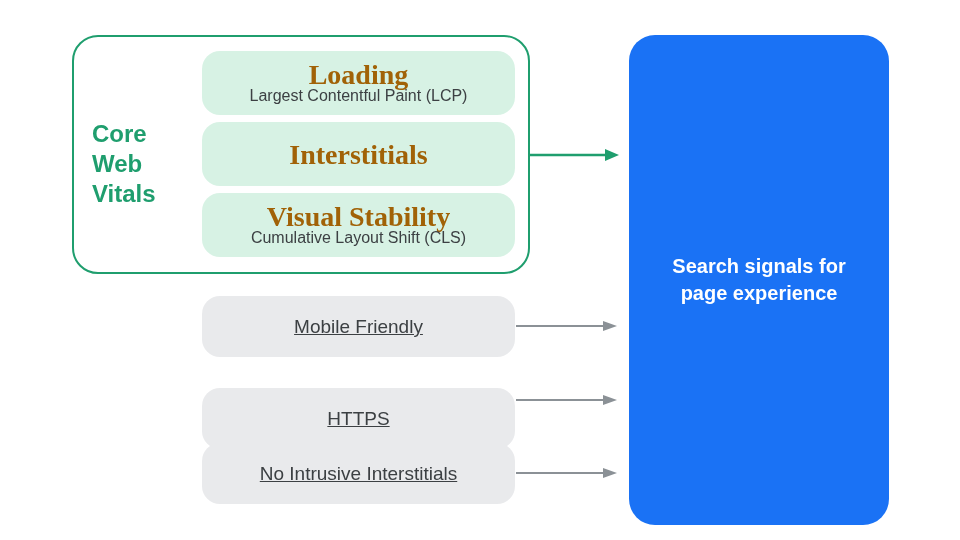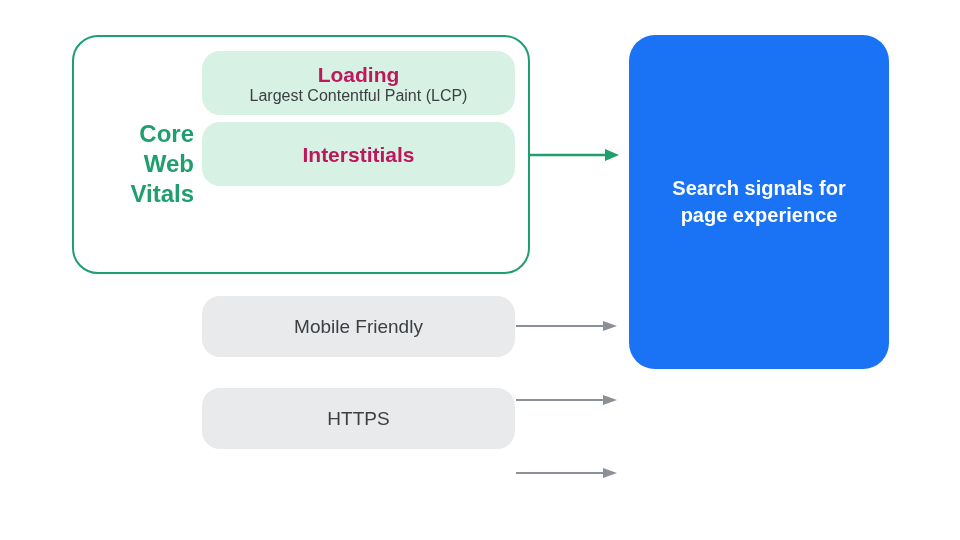--- a/index.html
+++ b/index.html
@@ -19,21 +19,21 @@
     left: 72px; top: 35px;
     width: 458px; height: 239px;
     border: 2px solid #1f9e6e;
     border-radius: 26px;
     background: #ffffff;
   }
   .cwv-label {
     position: absolute;
     left: 92px; top: 119px;
     width: 102px;
-    text-align: right;
+    text-align: left;
     color: #1f9e6e;
     font-size: 24px;
     font-weight: 700;
     line-height: 30px;
   }
   .vital-pill {
     position: absolute;
     left: 202px;
     width: 313px; height: 64px;
     background: #d7f2e4;
@@ -41,24 +41,25 @@
     display: flex;
     flex-direction: column;
     align-items: center;
     justify-content: center;
     text-align: center;
   }
   .vital-pill.v0 { top: 51px; }
   .vital-pill.v1 { top: 122px; }
   .vital-pill.v2 { top: 193px; }
   .vital-title {
-    font-size: 21px;
+    font-size: 28px;
     font-weight: 600;
-    color: #be185d;
+    color: #a16207;
     line-height: 25px;
+    font-family: Liberation Serif, serif;
   }
   .vital-subtitle {
     font-size: 16px;
     font-weight: 400;
     color: #3c4043;
     line-height: 18px;
   }
   
   .signal-pill {
     position: absolute;
@@ -66,29 +67,30 @@
     width: 313px; height: 61px;
     background: #e9eaec;
     border-radius: 18px;
     display: flex;
     align-items: center;
     justify-content: center;
     text-align: center;
     font-size: 19px;
     font-weight: 400;
     color: #3c4043;
+    text-decoration: underline;
   }
   .signal-pill.s0 { top: 296px; }
   .signal-pill.s1 { top: 370px; margin-top: 18px; }
   .signal-pill.s2 { top: 443px; }
   
   .result-panel {
     position: absolute;
     left: 629px; top: 35px;
-    width: 260px; height: 334px;
+    width: 260px; height: 490px;
     background: #1a72f5;
     border-radius: 26px;
     display: flex;
     align-items: center;
     justify-content: center;
   }
   .result-label {
     width: 180px;
     text-align: center;
     color: #ffffff;
@@ -114,31 +116,38 @@
 
   <div class="vital-pill v0">
     <div class="vital-title">Loading</div>
     <div class="vital-subtitle">Largest Contentful Paint (LCP)</div>
   </div>
 
   <div class="vital-pill v1">
     <div class="vital-title">Interstitials</div>
   </div>
 
+  <div class="vital-pill v2">
+    <div class="vital-title">Visual Stability</div>
+    <div class="vital-subtitle">Cumulative Layout Shift (CLS)</div>
+  </div>
 
   <svg class="arrow arrow-green" width="92" height="18" viewBox="0 0 92 18" aria-hidden="true">
     <line x1="0" y1="9" x2="79" y2="9" stroke="#1f9e6e" stroke-width="2.5"></line>
     <polygon points="77,3 91,9 77,15" fill="#1f9e6e"></polygon>
   </svg>
 
   <div class="signal-pill s0">
     <span>Mobile Friendly</span>
   </div>
   <div class="signal-pill s1">
     <span>HTTPS</span>
+  </div>
+  <div class="signal-pill s2">
+    <span>No Intrusive Interstitials</span>
   </div>
 
   <svg class="arrow arrow-gray-0" width="104" height="16" viewBox="0 0 104 16" aria-hidden="true">
     <line x1="0" y1="8" x2="89" y2="8" stroke="#8b9196" stroke-width="2"></line>
     <polygon points="87,3 101,8 87,13" fill="#8b9196"></polygon>
   </svg>
   <svg class="arrow arrow-gray-1" width="104" height="16" viewBox="0 0 104 16" aria-hidden="true">
     <line x1="0" y1="8" x2="89" y2="8" stroke="#8b9196" stroke-width="2"></line>
     <polygon points="87,3 101,8 87,13" fill="#8b9196"></polygon>
   </svg>

